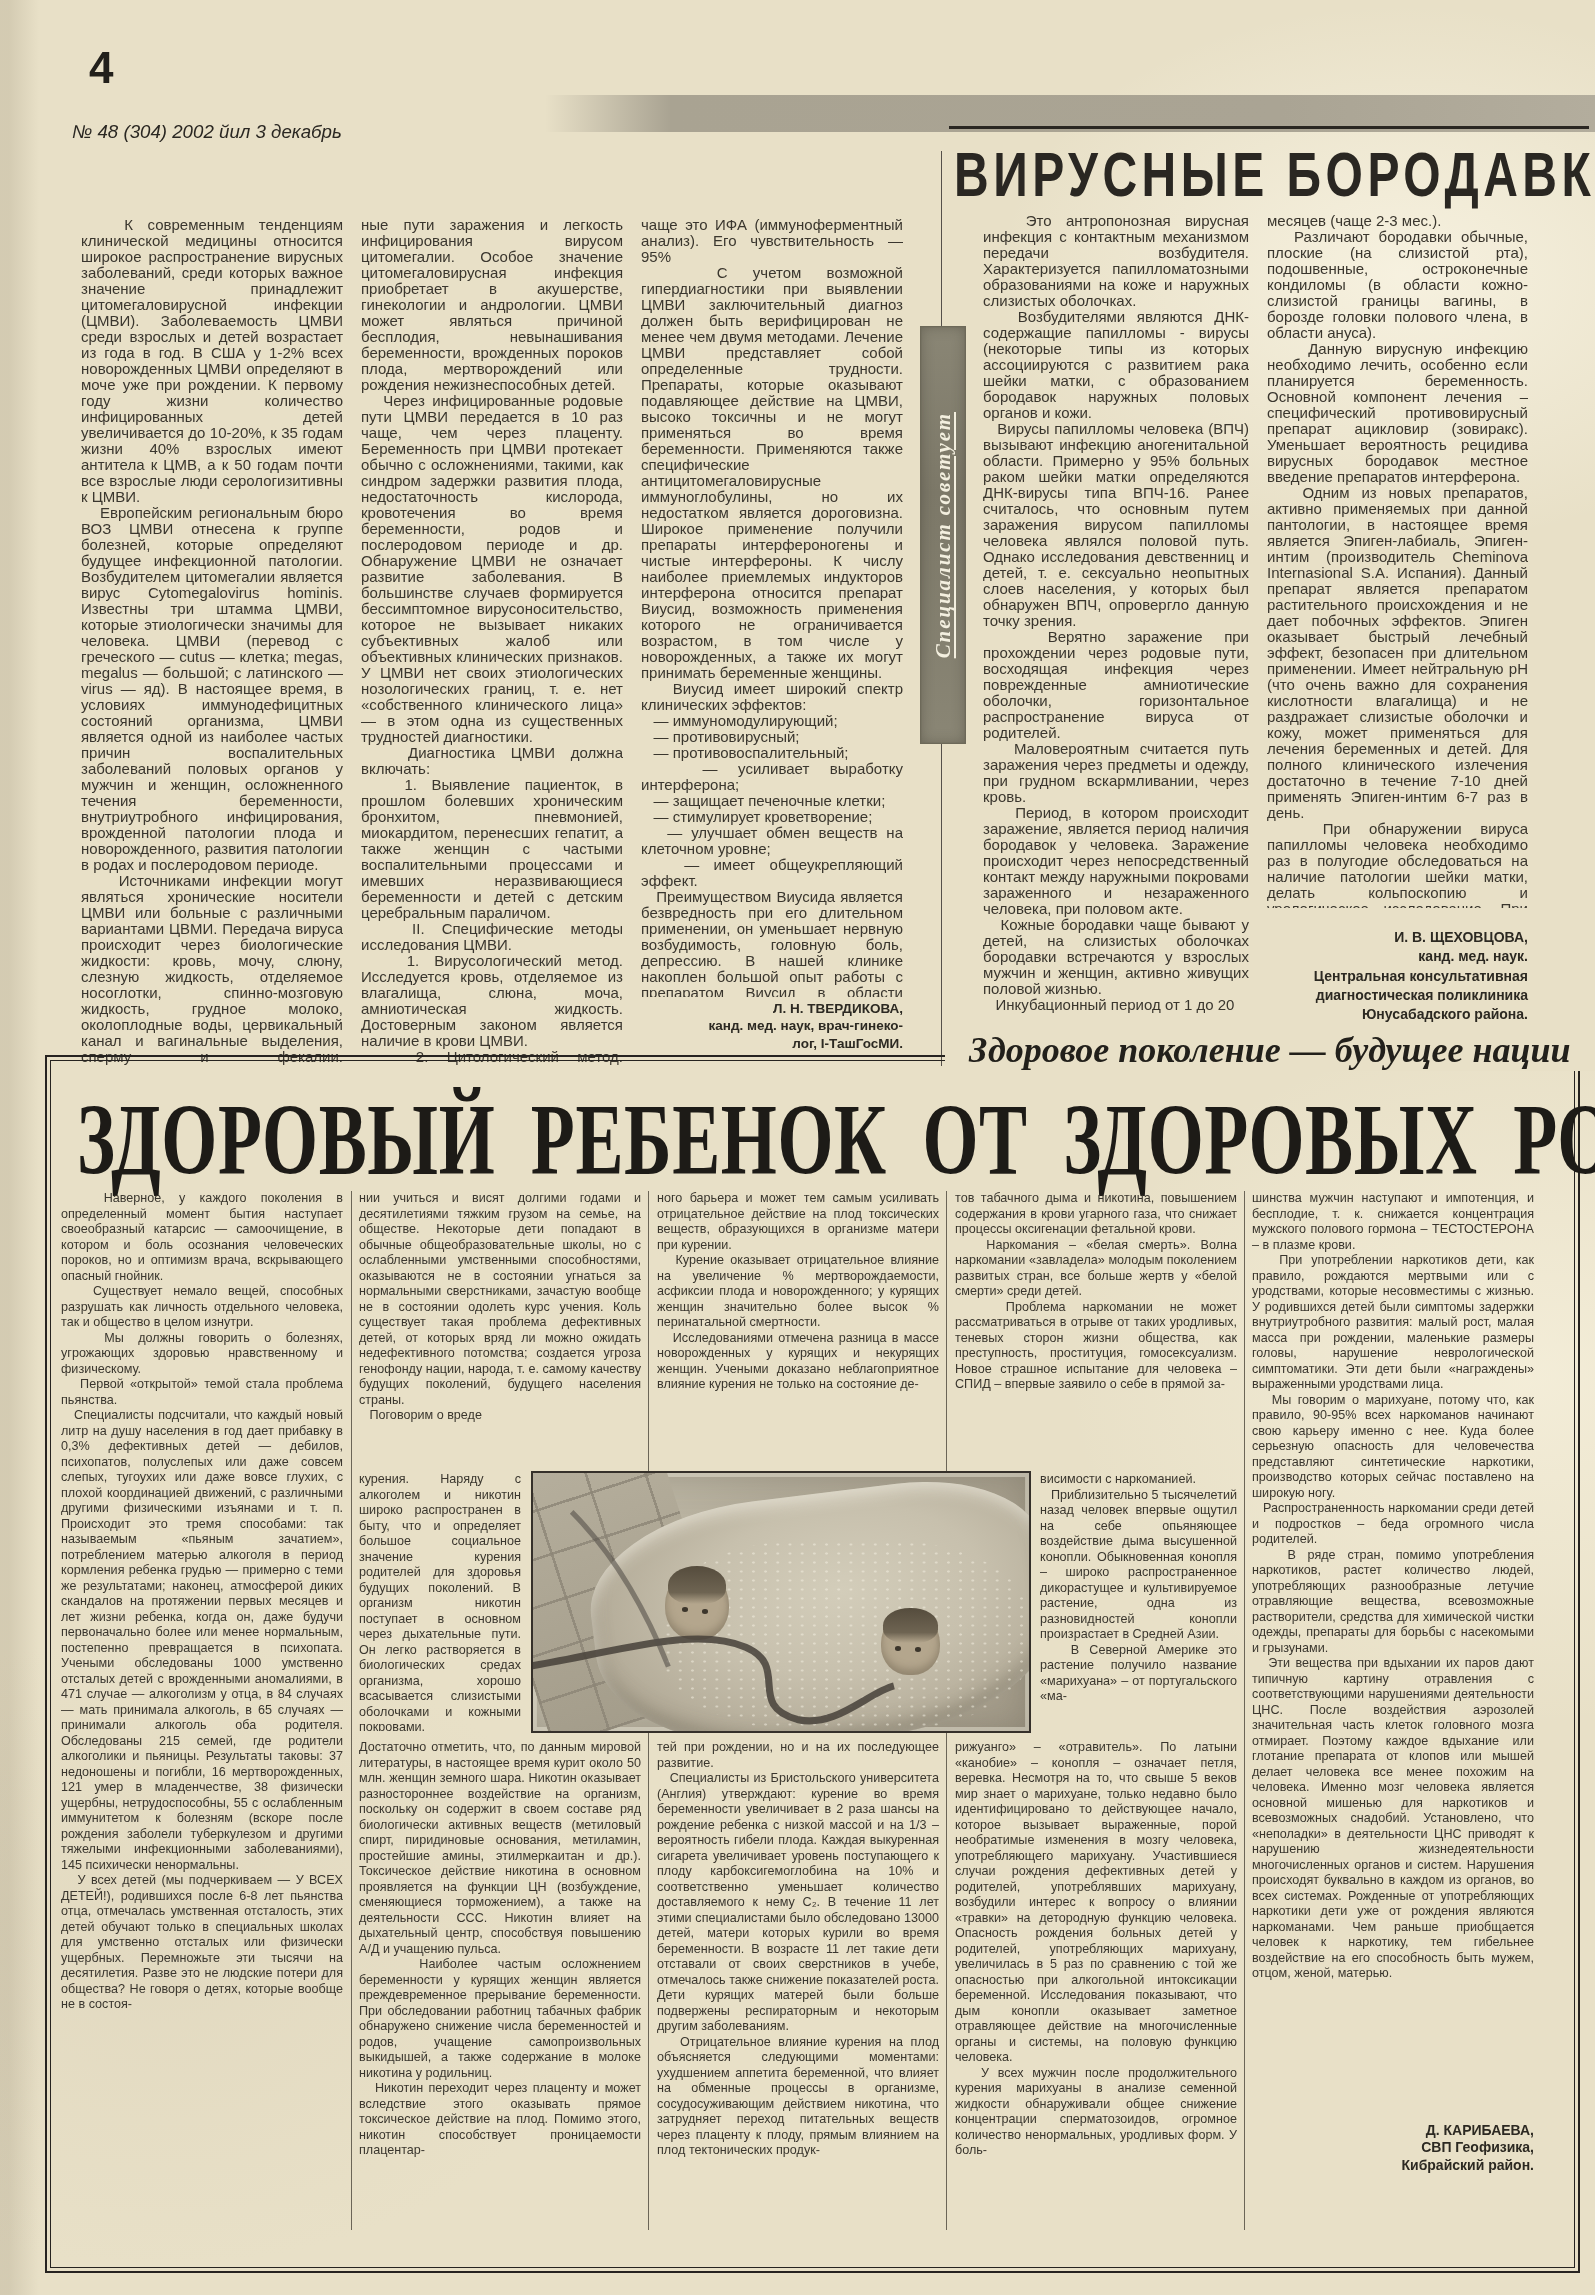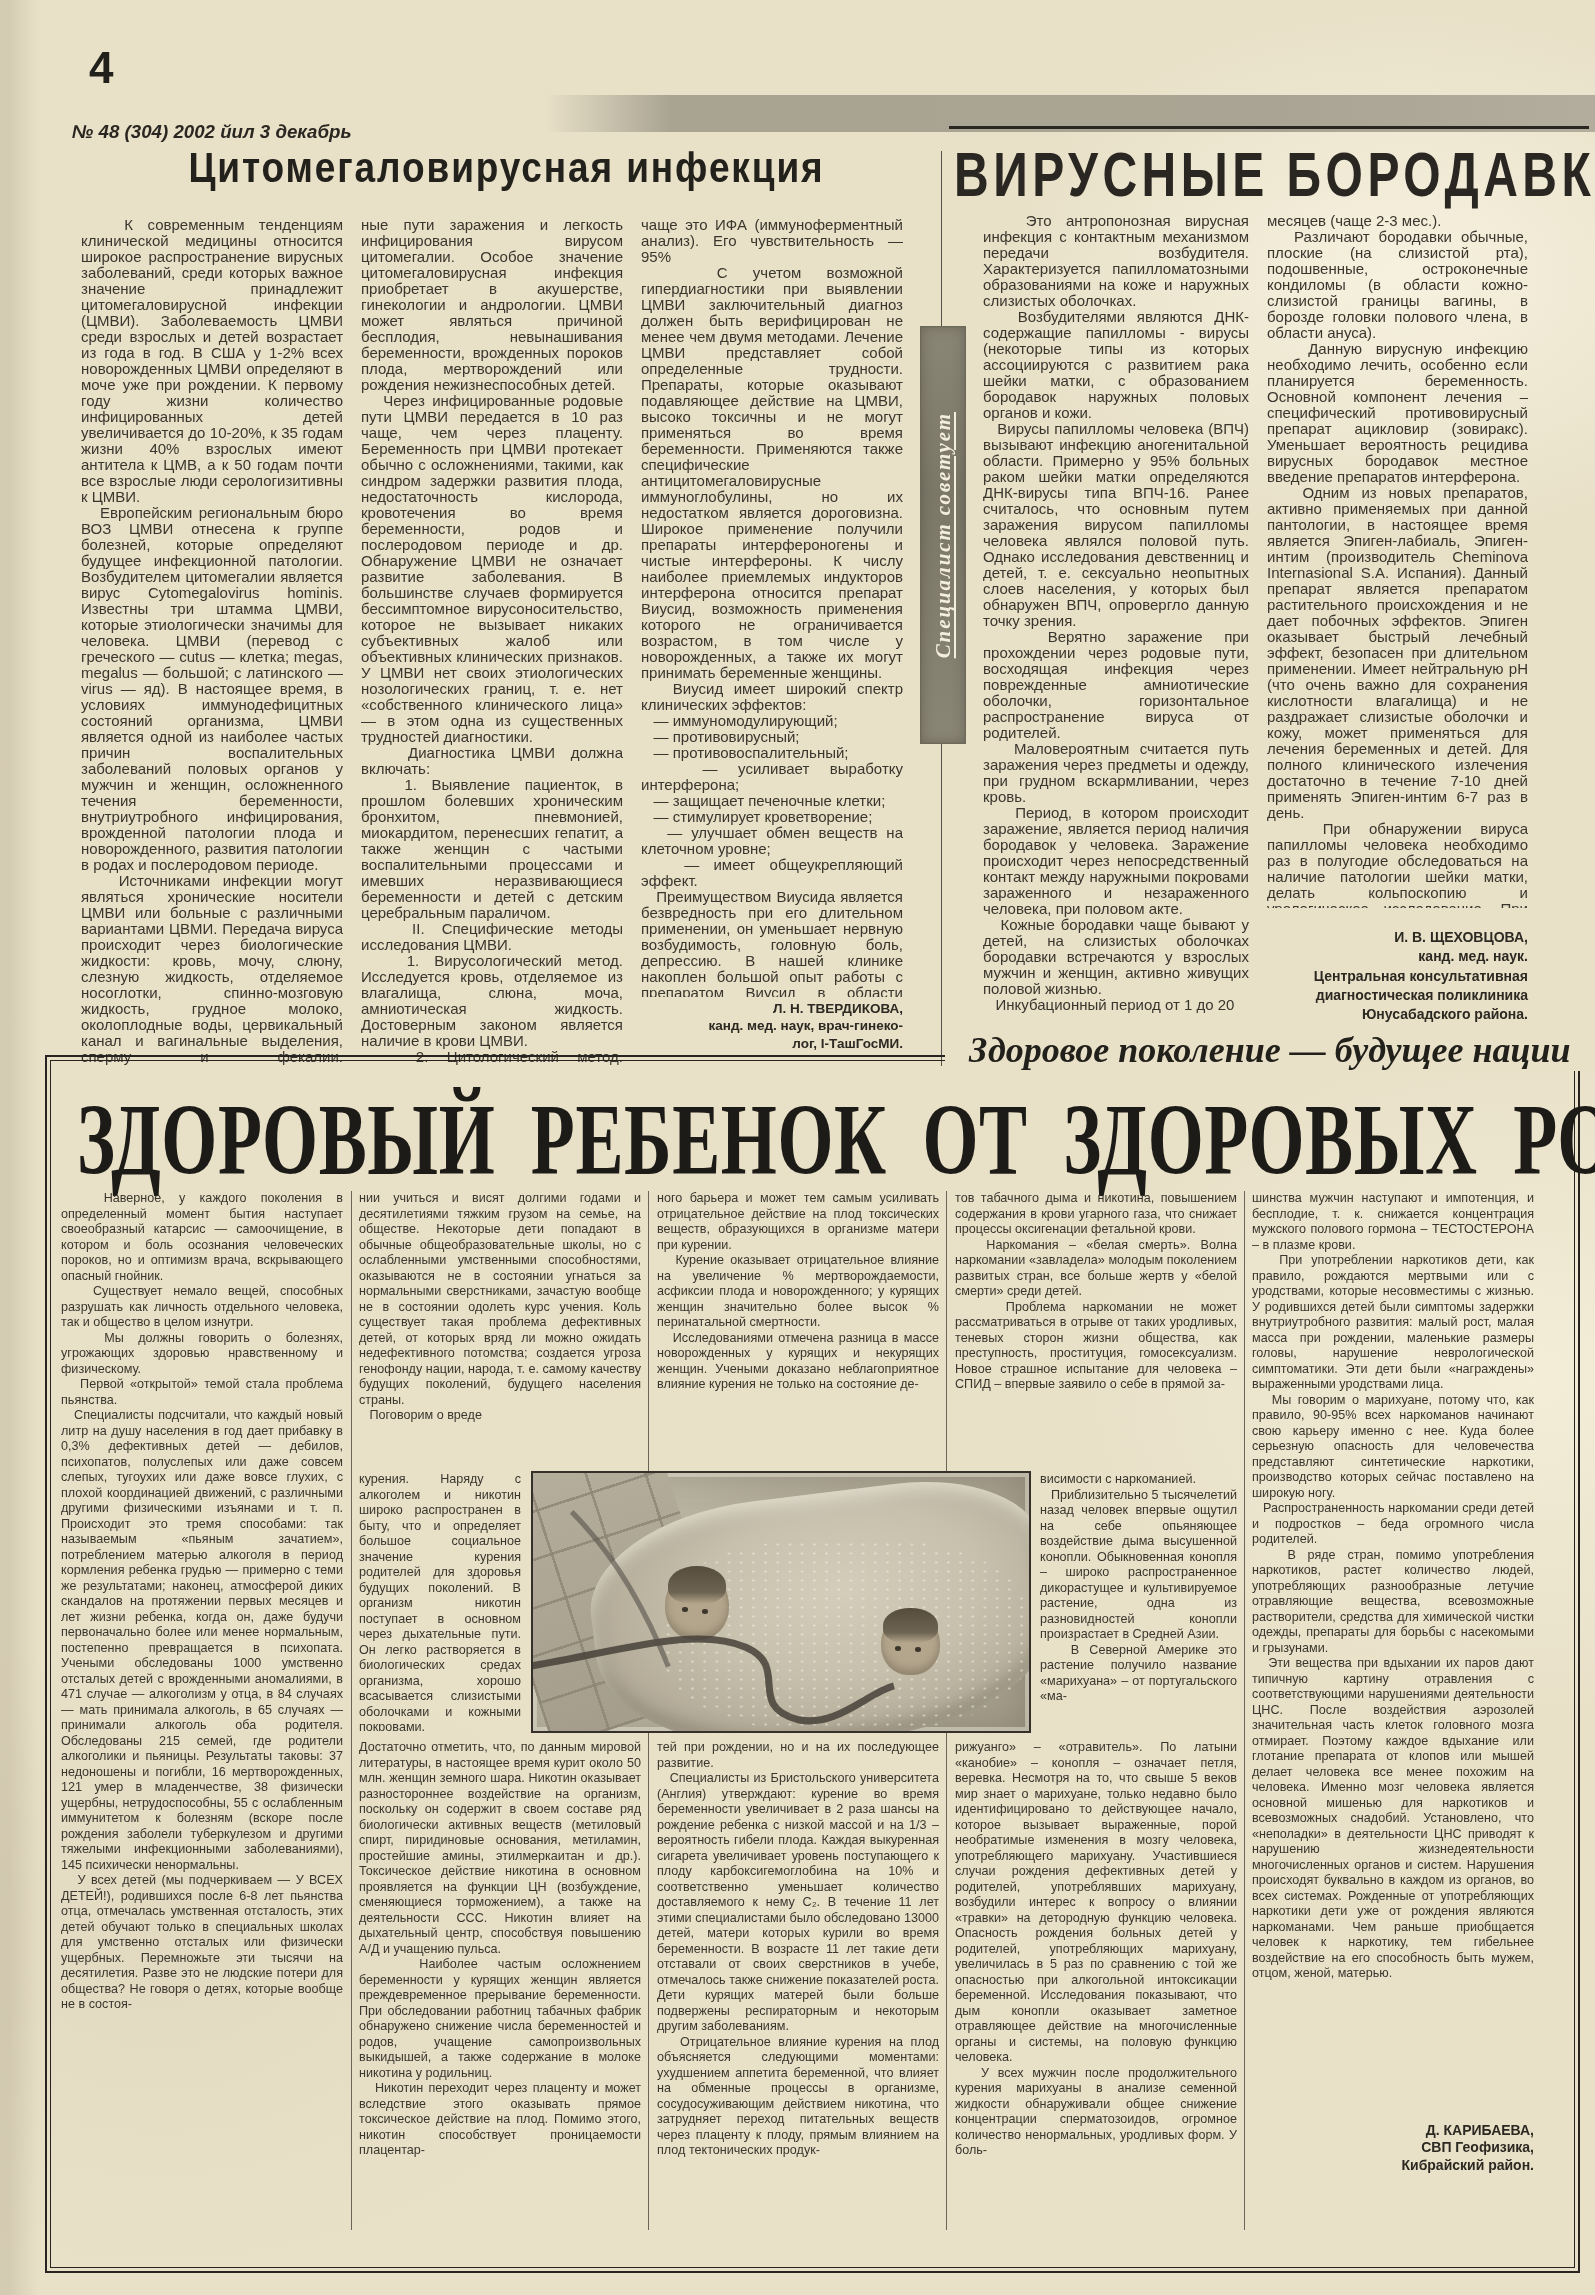--- a/index.html
+++ b/index.html
@@ -7,21 +7,21 @@
     background:
       linear-gradient(to right, rgba(120,108,84,.18) 0 9px, rgba(120,108,84,0) 39px),
       radial-gradient(580px 387px at 88% 12%, rgba(248,243,226,.9), rgba(248,243,226,0) 70%),
       radial-gradient(774px 580px at 96% 60%, rgba(246,240,220,.8), rgba(246,240,220,0) 60%),
       radial-gradient(645px 451px at 10% 85%, rgba(222,213,188,.6), rgba(222,213,188,0) 70%),
       #e8e0c7;
     font-family:"Liberation Sans","DejaVu Sans",sans-serif;color:#33302a;}
   .abs{position:absolute;}
   
   .pageno{left:89px;top:43px;font-size:44px;font-weight:bold;color:#22201b;}
-  .issue{left:72px;top:121px;font-size:18.7px;font-weight:bold;font-style:italic;color:#2a2722;white-space:nowrap;text-align:right;}
+  .issue{left:72px;top:121px;font-size:18.7px;font-weight:normal;font-style:italic;color:#2a2722;white-space:nowrap;text-align:right;}
   .band{left:545px;top:95px;right:0;height:37px;
     background:linear-gradient(to right, rgba(169,163,146,0), #a9a392 12%, #aaa494 70%, #b3ad9d);}
   .masthead{right:29px;top:75px;width:580px;text-align:right;font-size:29px;line-height:31px;
     font-weight:bold;color:#242118;letter-spacing:0.6px;text-shadow:0 0 5.2px rgba(240,235,218,.9);}
   
   .coltext{font-size:15px;line-height:16px;text-align:justify;white-space:pre-wrap;
     overflow:hidden;color:#3a362e;}
   .b-coltext{font-size:12.6px;line-height:15.5px;text-align:justify;white-space:pre-wrap;
     overflow:hidden;color:#3a362e;}
   .sig{font-weight:bold;text-align:right;white-space:pre-line;color:#2c2922;}
@@ -82,23 +82,20 @@
 </style>
 </head>
 <body>
 
 <div class="page">
 
   <div class="abs pageno">4</div>
   <div class="abs band"></div>
   <div class="abs issue">№ 48 (304) 2002 йил 3 декабрь</div>
 
-  <div class="abs a1-title">
-    <span>Цитомегаловирусная инфекция</span>
-  </div>
   <div class="abs coltext" style="left:81px;top:217px;width:262px;height:848px;">   К современным тенденциям клинической медицины относится широкое распространение вирусных заболеваний, среди которых важное значение принадлежит цитомегаловирусной инфекции (ЦМВИ). Заболеваемость ЦМВИ среди взрослых и детей возрастает из года в год. В США у 1-2% всех новорожденных ЦМВИ определяют в моче уже при рождении. К первому году жизни количество инфицированных детей увеличивается до 10-20%, к 35 годам жизни 40% взрослых имеют антитела к ЦМВ, а к 50 годам почти все взрослые люди серологизитивны к ЦМВИ.
    Европейским региональным бюро ВОЗ ЦМВИ отнесена к группе болезней, которые определяют будущее инфекционной патологии. Возбудителем цитомегалии является вирус Cytomegalovirus hominis. Известны три штамма ЦМВИ, которые этиологически значимы для человека. ЦМВИ (перевод с греческого — cutus — клетка; megas, megalus — большой; с латинского — virus — яд). В настоящее время, в условиях иммунодефицитных состояний организма, ЦМВИ является одной из наиболее частых причин воспалительных заболеваний половых органов у мужчин и женщин, осложненного течения беременности, внутриутробного инфицирования, врожденной патологии плода и новорожденного, развития патологии в родах и послеродовом периоде.
    Источниками инфекции могут являться хронические носители ЦМВИ или больные с различными вариантами ЦВМИ. Передача вируса происходит через биологические жидкости: кровь, мочу, слюну, слезную жидкость, отделяемое носоглотки, спинно-мозговую жидкость, грудное молоко, околоплодные воды, цервикальный канал и вагинальные выделения, сперму и фекалии. Вышеперечисленные факты подтверждают многочислен-</div>
   <div class="abs coltext" style="left:361px;top:217px;width:262px;height:848px;">ные пути заражения и легкость инфицирования вирусом цитомегалии. Особое значение цитомегаловирусная инфекция приобретает в акушерстве, гинекологии и андрологии. ЦМВИ может являться причиной бесплодия, невынашивания беременности, врожденных пороков плода, мертворождений или рождения нежизнеспособных детей.
    Через инфицированные родовые пути ЦМВИ передается в 10 раз чаще, чем через плаценту. Беременность при ЦМВИ протекает обычно с осложнениями, такими, как синдром задержки развития плода, недостаточность кислорода, кровотечения во время беременности, родов и послеродовом периоде и др. Обнаружение ЦМВИ не означает развитие заболевания. В большинстве случаев формируется бессимптомное вирусоносительство, которое не вызывает никаких субъективных жалоб или объективных клинических признаков. У ЦМВИ нет своих этиологических нозологических границ, т. е. нет «собственного клинического лица» — в этом одна из существенных трудностей диагностики.
    Диагностика ЦМВИ должна включать:
    1. Выявление пациенток, в прошлом болевших хроническим бронхитом, пневмонией, миокардитом, перенесших гепатит, а также женщин с частыми воспалительными процессами и имевших неразвивающиеся беременности и детей с детским церебральным параличом.
    II. Специфические методы исследования ЦМВИ.
    1. Вирусологический метод. Исследуется кровь, отделяемое из влагалища, слюна, моча, амниотическая жидкость. Достоверным законом является наличие в крови ЦМВИ.
    2. Цитологический метод. Доступный, но его чувствительность низкая (50%).

